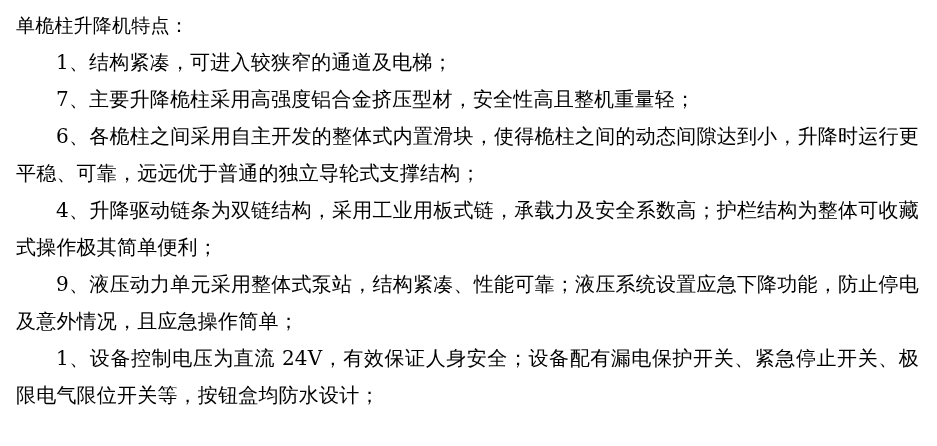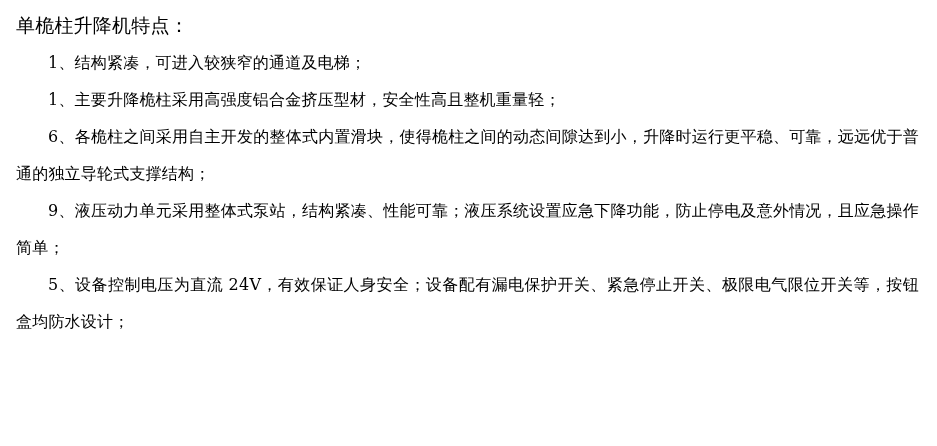--- a/index.html
+++ b/index.html
@@ -22,32 +22,33 @@
     position: relative;
   }
   .doc-title {
     font-size: 19px;
     line-height: 30px;
     margin: 0 0 4px 0;
     letter-spacing: 0.2px;
     white-space: nowrap;
   }
   .para {
-    font-size: 16px;
+    font-size: 20px;
     line-height: 37px;
     margin: 0;
     text-indent: 2em;
     text-align: justify;
     text-justify: inter-ideograph;
     letter-spacing: 0.2px;
   }
 </style>
 </head>
 <body>
 
 <div class="page">
   <p class="doc-title">单桅柱升降机特点：</p>
   <p class="para">1、结构紧凑，可进入较狭窄的通道及电梯；</p>
-  <p class="para">1、主要升降桅柱采用高强度铝合金挤压型材，安全性高且整机重量轻；</p>
+  <p class="para">7、主要升降桅柱采用高强度铝合金挤压型材，安全性高且整机重量轻；</p>
   <p class="para">6、各桅柱之间采用自主开发的整体式内置滑块，使得桅柱之间的动态间隙达到小，升降时运行更平稳、可靠，远远优于普通的独立导轮式支撑结构；</p>
+  <p class="para">4、升降驱动链条为双链结构，采用工业用板式链，承载力及安全系数高；护栏结构为整体可收藏式操作极其简单便利；</p>
   <p class="para">9、液压动力单元采用整体式泵站，结构紧凑、性能可靠；液压系统设置应急下降功能，防止停电及意外情况，且应急操作简单；</p>
-  <p class="para">5、设备控制电压为直流 24V，有效保证人身安全；设备配有漏电保护开关、紧急停止开关、极限电气限位开关等，按钮盒均防水设计；</p>
+  <p class="para">1、设备控制电压为直流 24V，有效保证人身安全；设备配有漏电保护开关、紧急停止开关、极限电气限位开关等，按钮盒均防水设计；</p>
 </div>
 
 </body></html>

